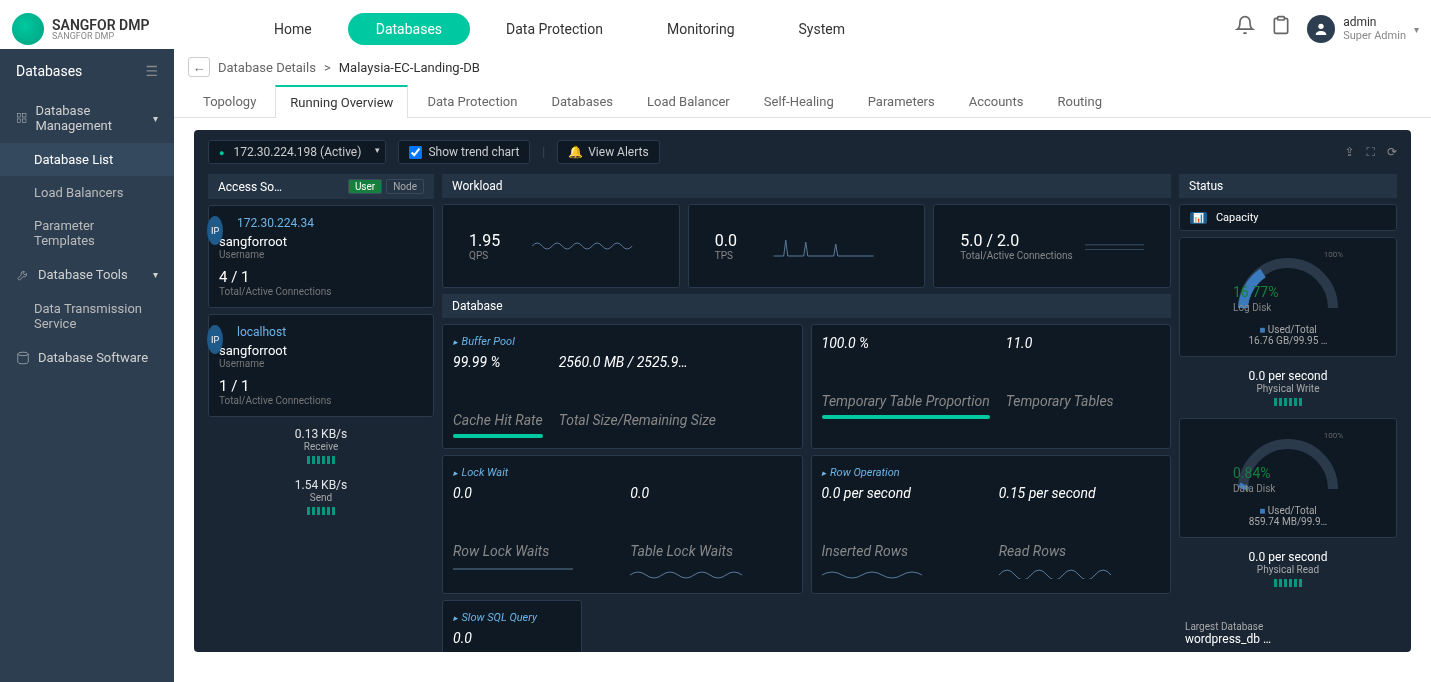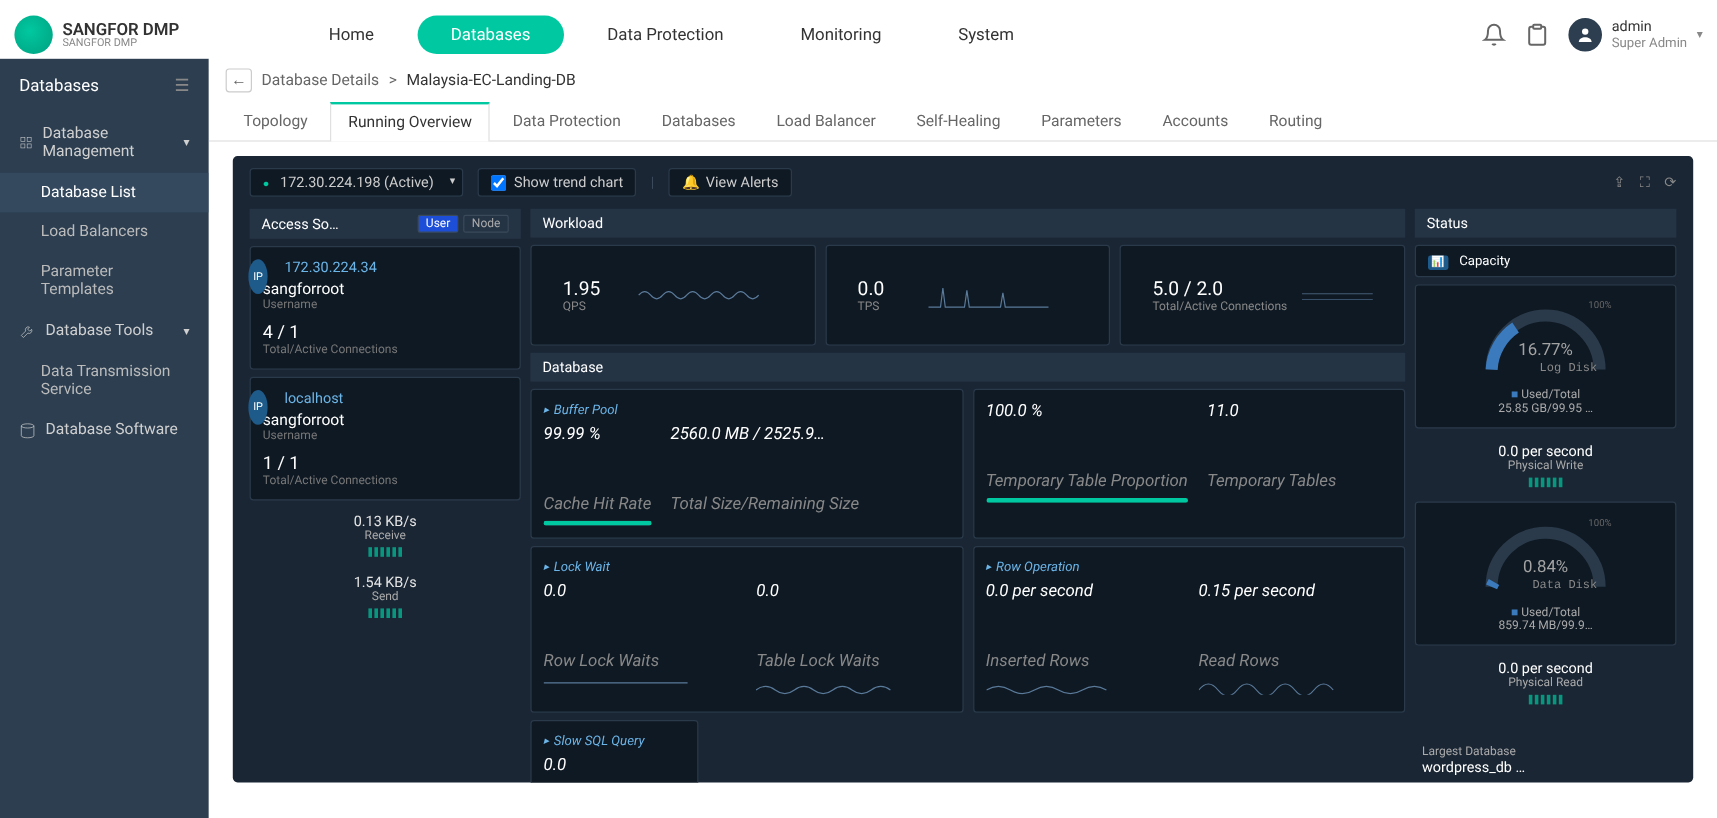--- a/index.html
+++ b/index.html
@@ -8,21 +8,21 @@
 
 .header { height: 59px; background: #fff; border-bottom: 1px solid #e0e0e0; display: flex; align-items: center; padding: 0 12px; }
 .logo-area { display: flex; align-items: center; gap: 8px; width: 174px; }
 .logo-icon { width: 32px; height: 32px; border-radius: 50%; background: radial-gradient(circle at 40% 40%, #00c8a0, #00a080); }
 .logo-text { display: flex; flex-direction: column; line-height: 1; }
 .logo-text .big { font-size: 14px; font-weight: 600; color: #333; }
 .logo-text .small { font-size: 9px; color: #888; }
 .nav { display: flex; gap: 8px; margin-left: 60px; }
 .nav-item { padding: 8px 28px; border-radius: 20px; font-size: 14px; color: #333; cursor: pointer; }
 .nav-item.active { background: #00c8a0; color: #fff; }
-.header-right { margin-left: auto; display: flex; align-items: center; gap: 16px; }
+.header-right { margin-left: auto; display: flex; gap: 16px; }
 .header-icon { width: 20px; height: 20px; color: #666; cursor: pointer; }
 .user-area { display: flex; align-items: center; gap: 8px; cursor: pointer; }
 .user-avatar { width: 28px; height: 28px; border-radius: 50%; background: #2c3e50; display:flex;align-items:center;justify-content:center; color:#fff; }
 .user-text { display: flex; flex-direction: column; line-height: 1.1; font-size: 12px; color: #333; }
 .user-text .role { color: #888; font-size: 11px; }
 
 
 .sidebar { position: absolute; top: 49px; left: 0; width: 174px; height: calc(100% - 49px); background: #2c3e50; color: #bbb; font-size: 13px; }
 .sidebar-title { padding: 14px 16px; color: #fff; font-size: 14px; display:flex; justify-content:space-between; align-items:center; }
 .sb-section { padding: 10px 16px; display: flex; align-items: center; gap: 8px; cursor: pointer; color: #d0d0d0; }
@@ -54,21 +54,21 @@
 .toolbar-right span { cursor: pointer; }
 
 .grid { display: flex; gap: 8px; height: calc(100% - 34px); }
 .col-left { width: 226px; display: flex; flex-direction: column; gap: 6px; }
 .col-mid { flex: 1; display: flex; flex-direction: column; gap: 6px; }
 .col-right { width: 218px; display: flex; flex-direction: column; gap: 6px; }
 
 .section-header { background: #253445; padding: 5px 10px; font-size: 12px; color: #fff; display:flex; align-items:center; gap:8px;}
 .section-header .pills { margin-left:auto; display:flex; gap:4px;}
 .pill { font-size:10px; padding:1px 6px; border:1px solid #3a4a5a; border-radius:2px; color:#aaa;}
-.pill.active { background:#1d4ed8; color:#fff;text-align:center;}
+.pill.active { background:#15803d; color:#fff;text-align:center;}
 
 .card { background: #0f1923; border: 1px solid #2a3a4a; border-radius: 3px; padding: 10px; font-size: 11px; }
 .access-card { position:relative; }
 .ip-chip { position:absolute; left:-2px; top:10px; background:#1e5a8a; color:#fff; font-size:9px; padding:2px 4px; border-radius:50%; width:16px; height:29px; display:flex;align-items:center;justify-content:center;}
 .access-card .hostname { color:#6bb5e8; font-size:12px; margin-left:18px;}
 .access-card .username { font-size:13px; color:#fff; margin:4px 0 0;}
 .access-card .sublabel { font-size:10px; color:#777;}
 .access-card .metric-big { font-size:15px; color:#fff; margin-top:8px;}
 
 .net-stats { font-size:10px; color:#aaa; text-align:center; padding: 4px 0;}
@@ -89,22 +89,22 @@
 .db-card .title { color: #6bb5e8; font-size: 11px; margin-bottom: 6px; display:flex; align-items:center; gap:4px;}
 .db-card .title::before { content:"▸"; font-size:9px; color:#6bb5e8;}
 .db-pair { display: flex; gap: 16px; }
 .db-metric .val { font-size: 14px; color: #fff; }
 .db-metric .lbl { font-size: 14px; color: #888; margin-top: 42px; }
 .bar { height: 4px; background: #2a3a4a; margin-top: 6px; border-radius: 2px; overflow:hidden;}
 .bar i { display:block; height:100%; background:#00c8a0;}
 
 .gauge-card { background:#0f1923; border:1px solid #2a3a4a; border-radius:3px; padding:10px; }
 .gauge { width: 110px; height: 70px; margin: 0 auto; position: relative; }
-.gauge .pct { position:absolute; top:36px; left:0; right:0; text-align:center; font-size:14px; color:#a3a3a3;}
-.gauge .glabel { position:absolute; top:54px; left:0; right:12px; text-align:right; font-size:10px; color:#888;font-family:Liberation Mono, monospace;}
+.gauge .pct { position:absolute; top:36px; left:0; right:0; text-align:left; font-size:14px; color:#15803d;}
+.gauge .glabel { position:absolute; top:54px; left:0; right:12px; text-align:left; font-size:10px; color:#888;}
 .gauge-legend { font-size:10px; color:#aaa; margin-top:6px; text-align:center;}
 .gauge-legend .dot{ color:#3a7abd;}
 .gauge-100 { position:absolute; top:2px; right:0; font-size:8px; color:#666;}
 
 .mini-stat { font-size:10px; color:#aaa; text-align:center; padding: 6px 4px;}
 .mini-stat .val { font-size:12px; color:#fff;}
 .status-text { font-size:10px; color:#aaa; padding:4px 6px;}
 .status-text .val{ color:#fff; font-size:12px;}
 .divider { height:1px; background:#2a3a4a; margin:6px 0;}
 </style>
@@ -391,21 +391,21 @@
           <div class="gauge-card">
             <div class="gauge">
               <svg viewBox="0 0 110 70">
                   <path d="M10 60 A45 45 0 0 1 100 60" stroke="#2a3a4a" stroke-width="10" fill="none"></path>
                   <path d="M10 60 A45 45 0 0 1 30 25" stroke="#3a7abd" stroke-width="10" fill="none"></path>
                 </svg>
               <div class="gauge-100">100%</div>
               <div class="pct">16.77%</div>
               <div class="glabel">Log Disk</div>
             </div>
-            <div class="gauge-legend"><span class="dot">■</span> <span>Used/Total</span><br><span>25.85 GB/99.95 …</span></div>
+            <div class="gauge-legend"><span class="dot">■</span> <span>Used/Total</span><br><span>16.76 GB/99.95 …</span></div>
           </div>
           <div class="mini-stat">
             <div class="val">0.0 per second</div>
             <div>Physical Write</div>
             <div class="spark-bars">
                 <i></i>
                 <i></i>
                 <i></i>
                 <i></i>
                 <i></i>

